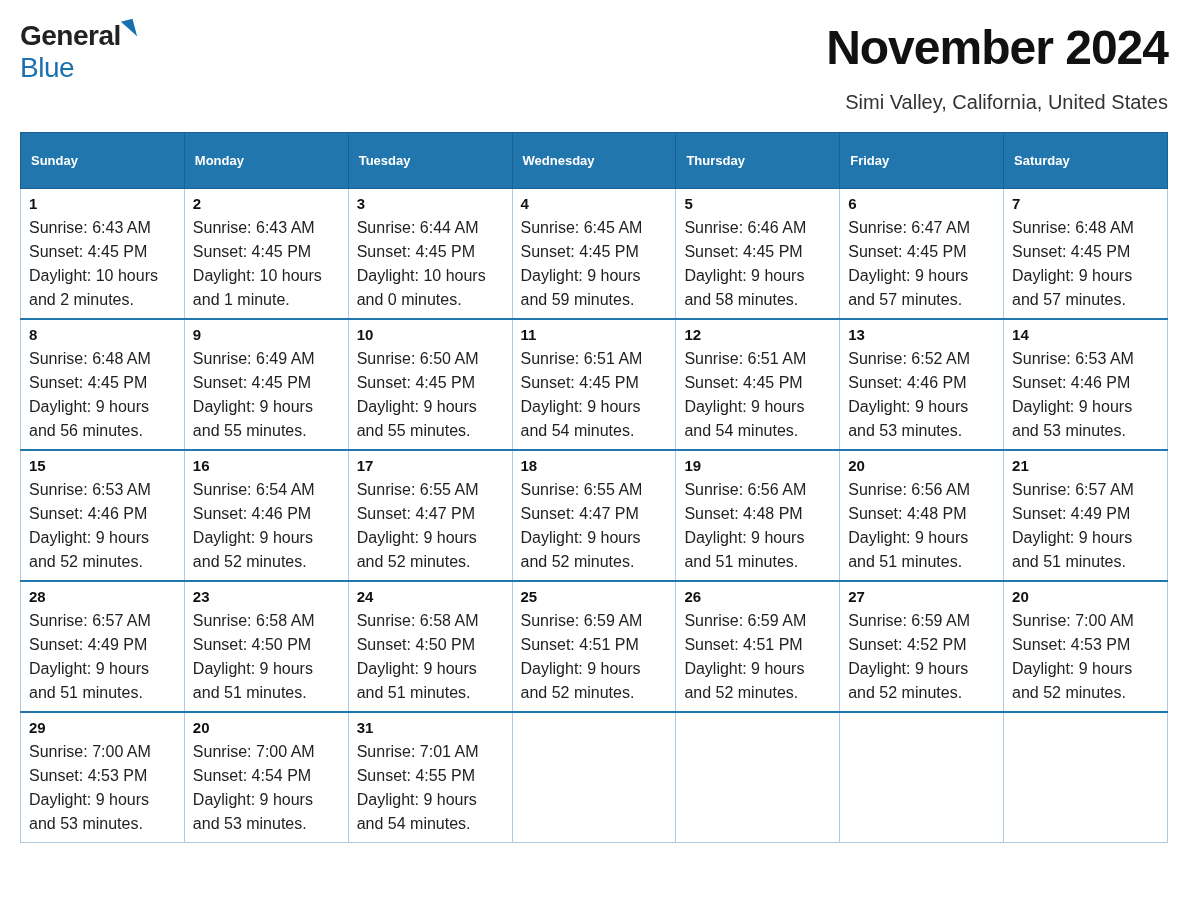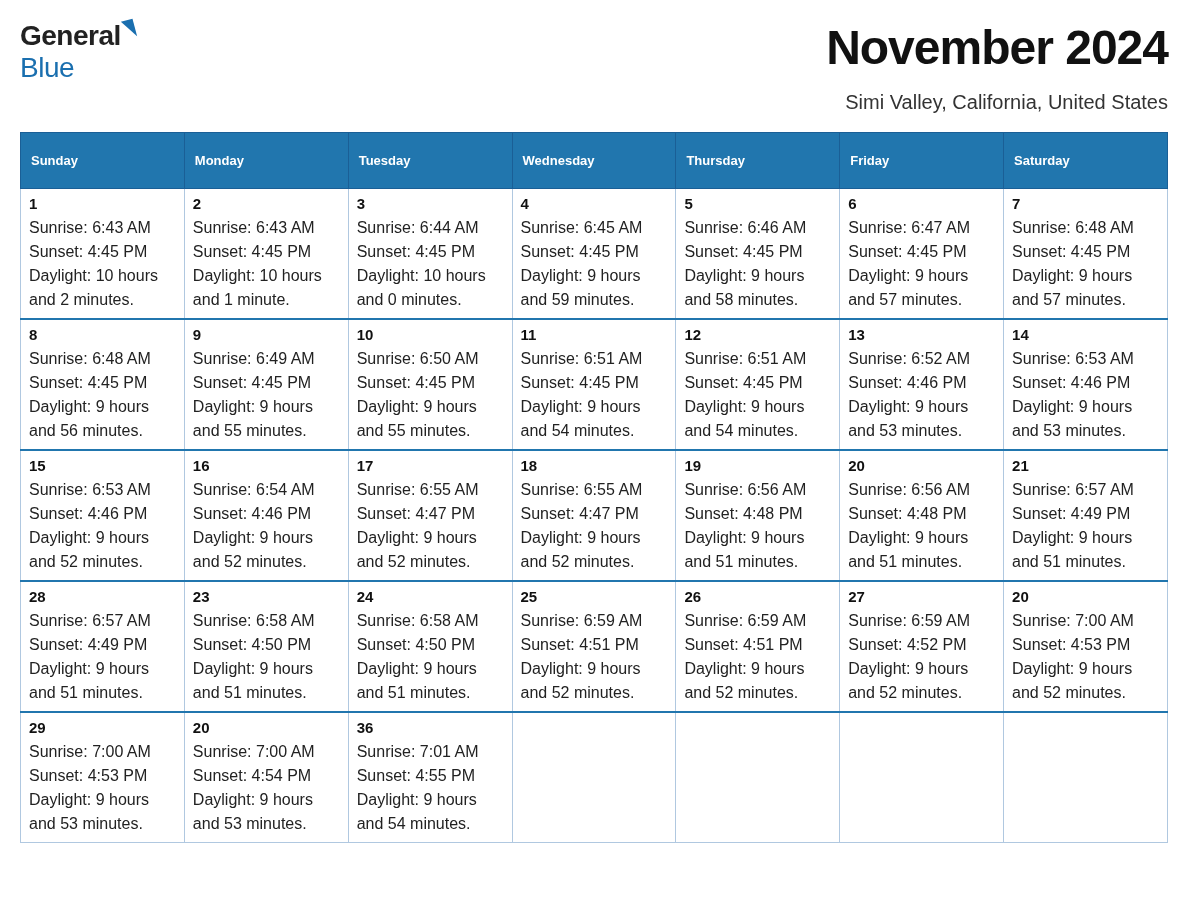--- a/index.html
+++ b/index.html
@@ -256,21 +256,21 @@
       <tr class="row-separator">
         <td>
           <div class="day-number">29</div>
           <div class="day-info">Sunrise: 7:00 AM<br>Sunset: 4:53 PM<br>Daylight: 9 hours and 53 minutes.</div>
         </td>
         <td>
           <div class="day-number">20</div>
           <div class="day-info">Sunrise: 7:00 AM<br>Sunset: 4:54 PM<br>Daylight: 9 hours and 53 minutes.</div>
         </td>
         <td>
-          <div class="day-number">36</div>
+          <div class="day-number">31</div>
           <div class="day-info">Sunrise: 7:01 AM<br>Sunset: 4:55 PM<br>Daylight: 9 hours and 54 minutes.</div>
         </td>
         <td class="empty-cell"></td>
         <td class="empty-cell"></td>
         <td class="empty-cell"></td>
         <td class="empty-cell"></td>
       </tr>
     </tbody>
 </table>
 

